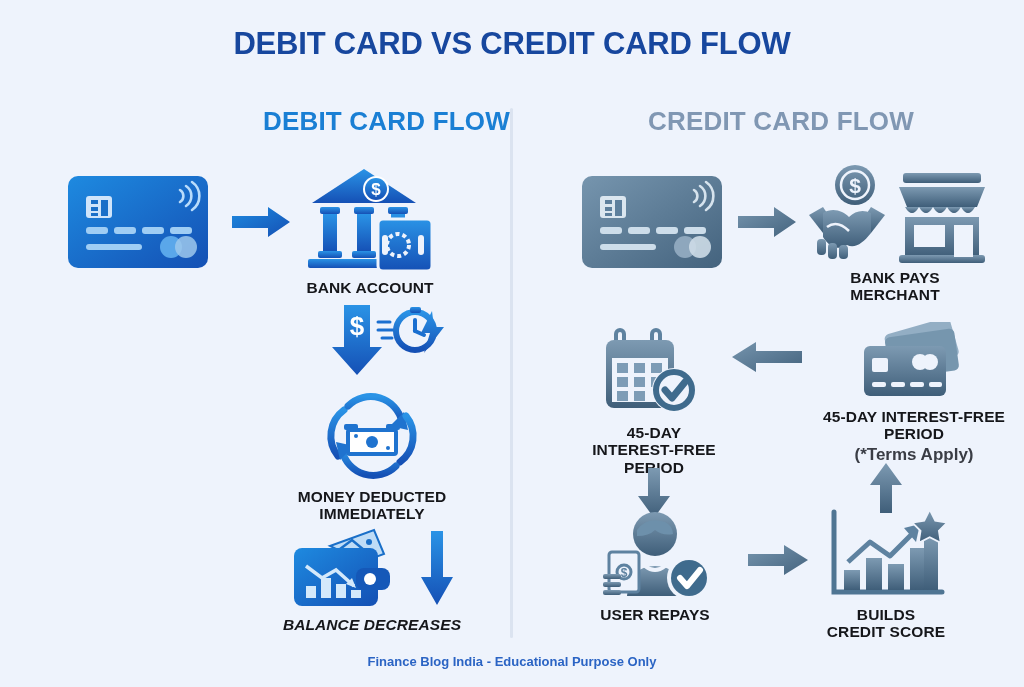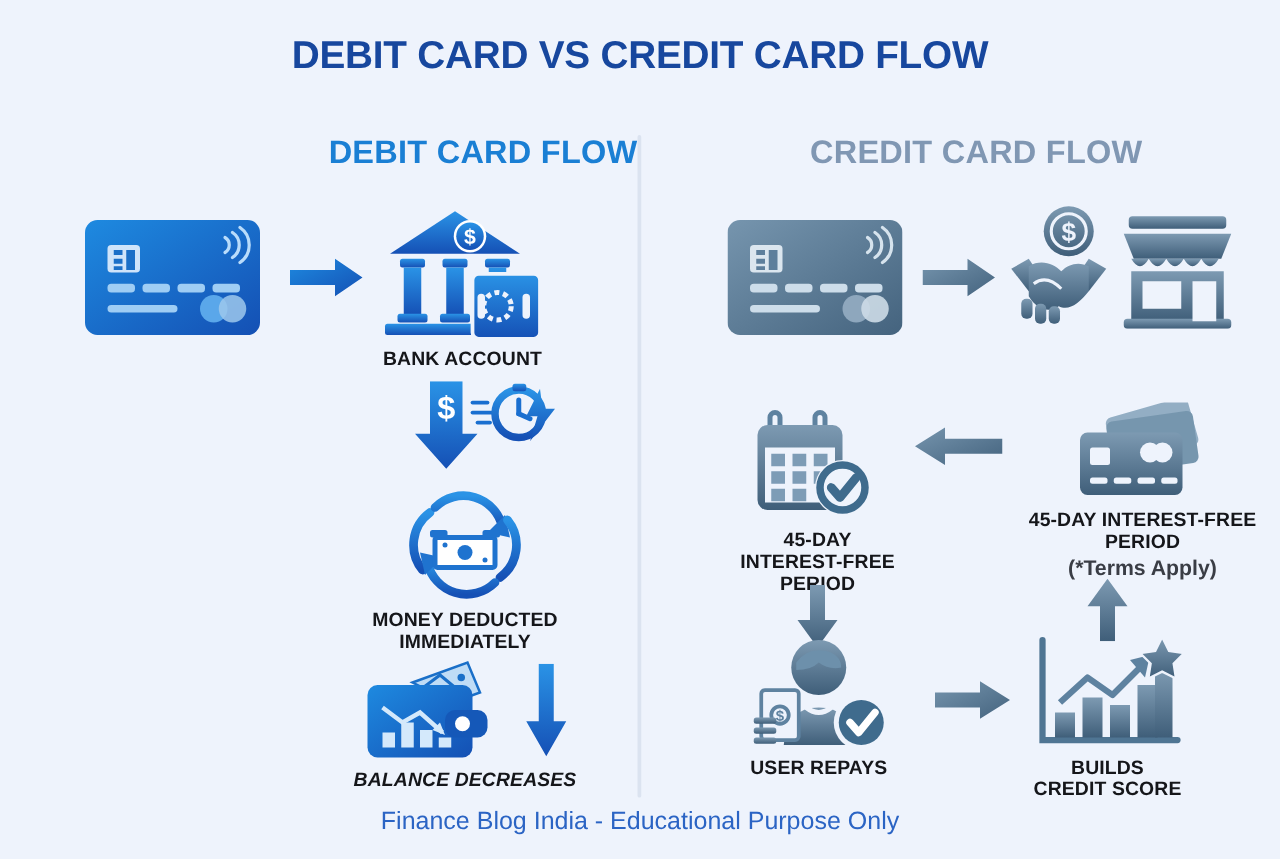--- a/index.html
+++ b/index.html
@@ -28,21 +28,21 @@
 
   
   .divider{
     position:absolute;left:510px;top:108px;width:3px;height:530px;
     background:#dbe3f0;border-radius:2px;
   }
 
   
   .footer{
     position:absolute;left:0;bottom:18px;width:1024px;text-align:center;
-    font-size:20px;color:#2b64c4;
+    font-size:13px;color:#2b64c4;font-weight:bold;
   }
 
   
   .node{position:absolute;text-align:center;}
   .node .label{
     font-size:15.5px;font-weight:bold;color:#15161a;
     line-height:1.12;letter-spacing:0.1px;white-space:pre-line;
     margin-top:6px;
   }
   .node .sublabel{
@@ -275,20 +275,22 @@
       <svg width="90" height="92" viewBox="0 0 90 92">
         <rect x="6" y="2" width="78" height="10" rx="3" fill="url(#gSlateV)"></rect>
         <path d="M2 16 L88 16 L80 36 L10 36 Z" fill="url(#gSlateV)"></path>
         <path d="M8 36 q7 12 14 0 q7 12 14 0 q7 12 14 0 q7 12 14 0 q7 12 14 0" fill="url(#gSlateV)"></path>
         <rect x="8" y="46" width="74" height="40" fill="url(#gSlateV)"></rect>
         <rect x="2" y="84" width="86" height="8" rx="3" fill="url(#gSlateV)"></rect>
         <rect x="17" y="54" width="31" height="22" fill="#eef3fc"></rect>
         <rect x="57" y="54" width="19" height="32" fill="#eef3fc"></rect>
       </svg>
     </div>
+    <div class="label">BANK PAYS
+MERCHANT</div>
   </div>
 
   <div class="node" style="left:800px;top:322px;width:228px;">
     <div class="icon-wrap">
       <svg width="112" height="80" viewBox="0 0 112 80">
         <g transform="rotate(-16 56 40)">
           <rect x="34" y="6" width="68" height="40" rx="5" fill="#93aec4"></rect>
         </g>
         <g transform="rotate(-8 56 40)">
           <rect x="30" y="12" width="70" height="42" rx="5" fill="#7696ae"></rect>

